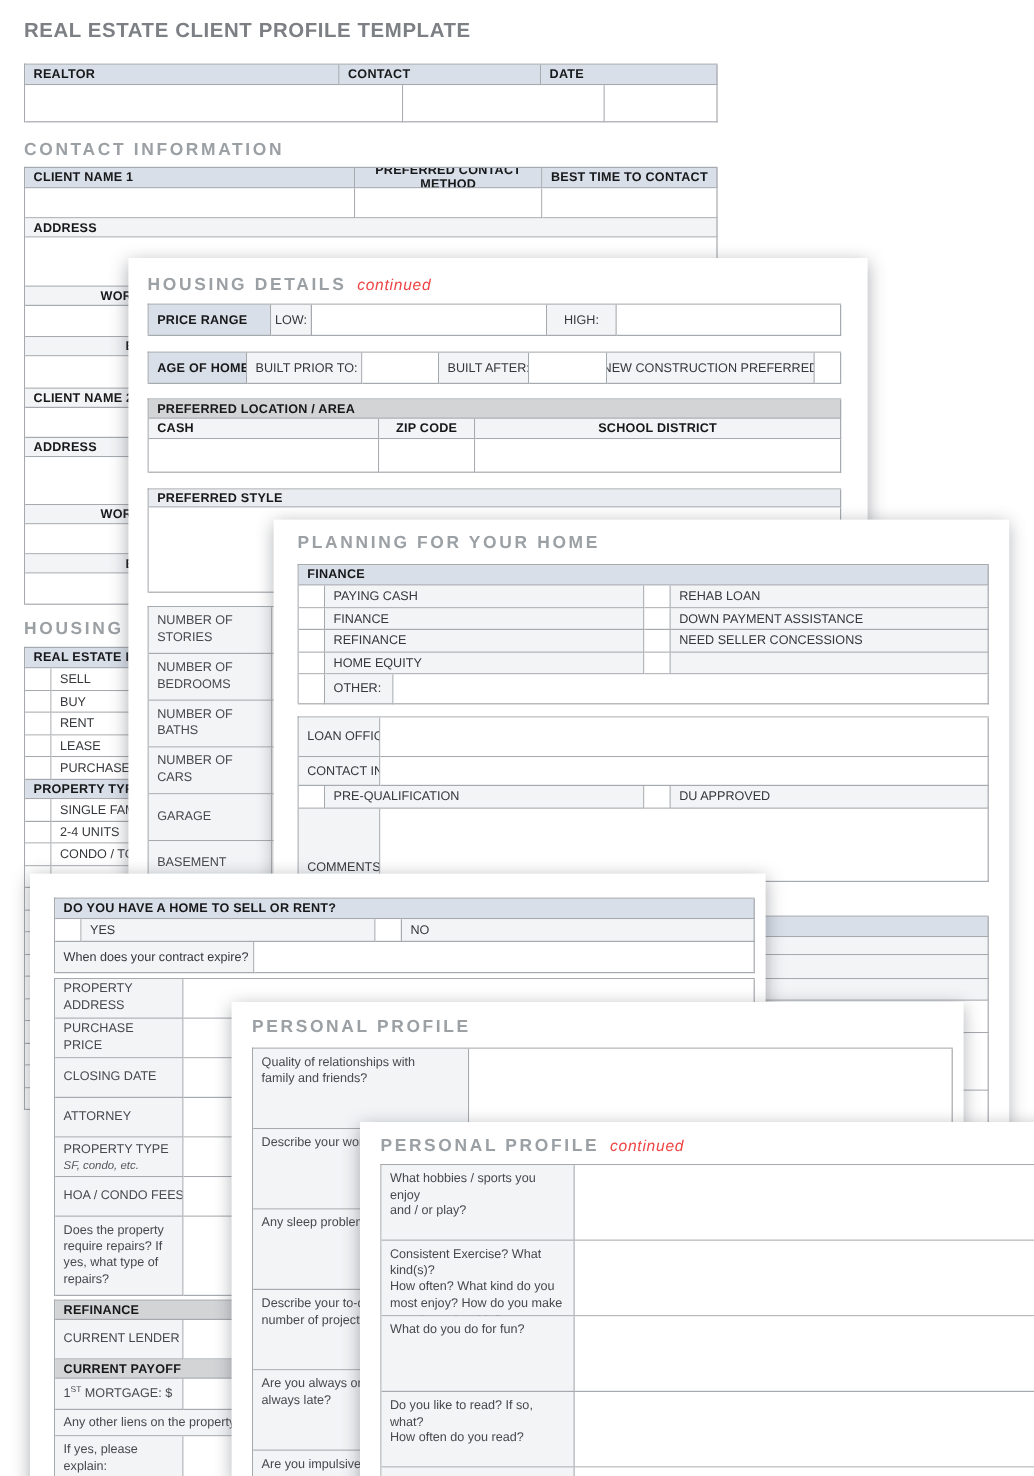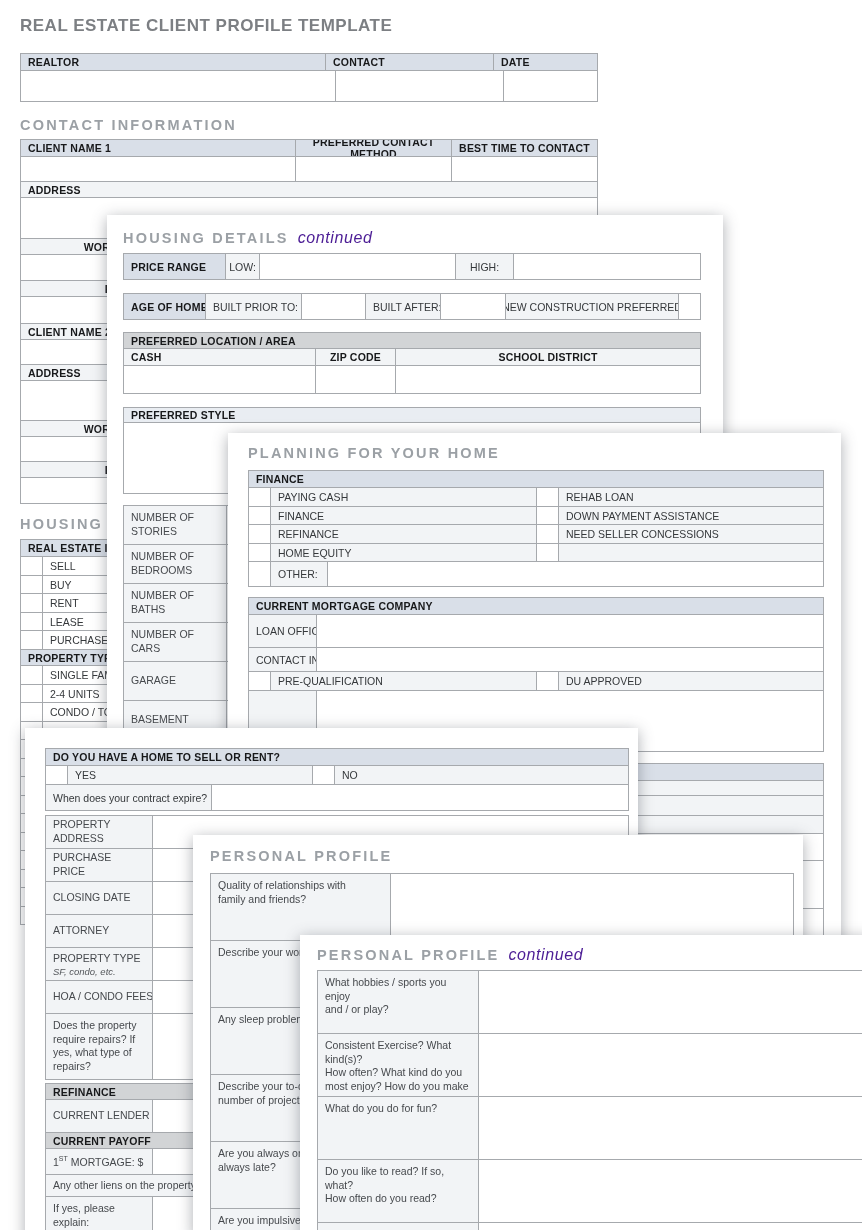--- a/index.html
+++ b/index.html
@@ -21,34 +21,34 @@
 .b{font-weight:bold;font-size:10.5px;letter-spacing:.2px;color:#17181a}
 .t{font-size:10.5px;color:#35383b}
 .q{font-size:10.5px;color:#46494d;line-height:1.3}
 .ctr{justify-content:center;text-align:center}
 .top{align-items:flex-start;padding-top:5px}
 .bot{align-items:flex-end;padding-bottom:5px}
 .pre{white-space:pre-line}
 .nw{white-space:nowrap}
 .title{font-size:17px;font-weight:bold;color:#7c7f83;letter-spacing:.5px}
 .sec{font-size:14.5px;color:#9ba0a5;letter-spacing:2.2px;font-weight:bold;white-space:nowrap}
-.cont{font-size:16px;color:#4c1d95;letter-spacing:.6px;font-style:italic;margin-left:9px}
+.cont{font-size:13px;color:#ef4444;letter-spacing:.6px;font-style:italic;margin-left:9px}
 .sub{font-size:9.5px;font-style:italic;color:#55585c}
 sup{font-size:7px;vertical-align:super}
 </style>
 </head>
 <body>
 
 <div id="page">
 
   <div class="abs title" style="left:20px;top:16px">REAL ESTATE CLIENT PROFILE TEMPLATE</div>
 
   <div class="tbl" style="left:20px;top:53px;width:578px">
     <div class="row" style="height:17px">
-      <div class="c bl b" style="width:305px">REALTOR</div>
+      <div class="c bl b" style="width:262px">REALTOR</div>
       <div class="c bl b" style="width:168px">CONTACT</div>
       <div class="c bl b fill">DATE</div>
     </div>
     <div class="row" style="height:31px">
       <div class="c" style="width:315px"></div>
       <div class="c" style="width:168px"></div>
       <div class="c fill"></div>
     </div>
   </div>
 
@@ -307,23 +307,20 @@
         <div class="c cb"></div>
           <div class="c lt t fill"></div>
       </div>
       <div class="row" style="height:25px">
         <div class="c cb"></div>
           <div class="c lt t" style="width:57px">OTHER:</div>
         <div class="c fill"></div>
       </div>
     </div>
     <div class="tbl" style="left:20px;top:164px;width:576px">
-      <div class="row" style="height:17px">
-          <div class="c bl b fill nw">CURRENT MORTGAGE COMPANY</div>
-        </div>
       <div class="row" style="height:33px">
           <div class="c lt t nw" style="width:68px">LOAN OFFICER:</div>
           <div class="c fill"></div>
         </div>
       <div class="row" style="height:24px">
           <div class="c lt t nw" style="width:68px">CONTACT INFO:</div>
           <div class="c fill"></div>
         </div>
       <div class="row" style="height:19px">
         <div class="c cb"></div>

